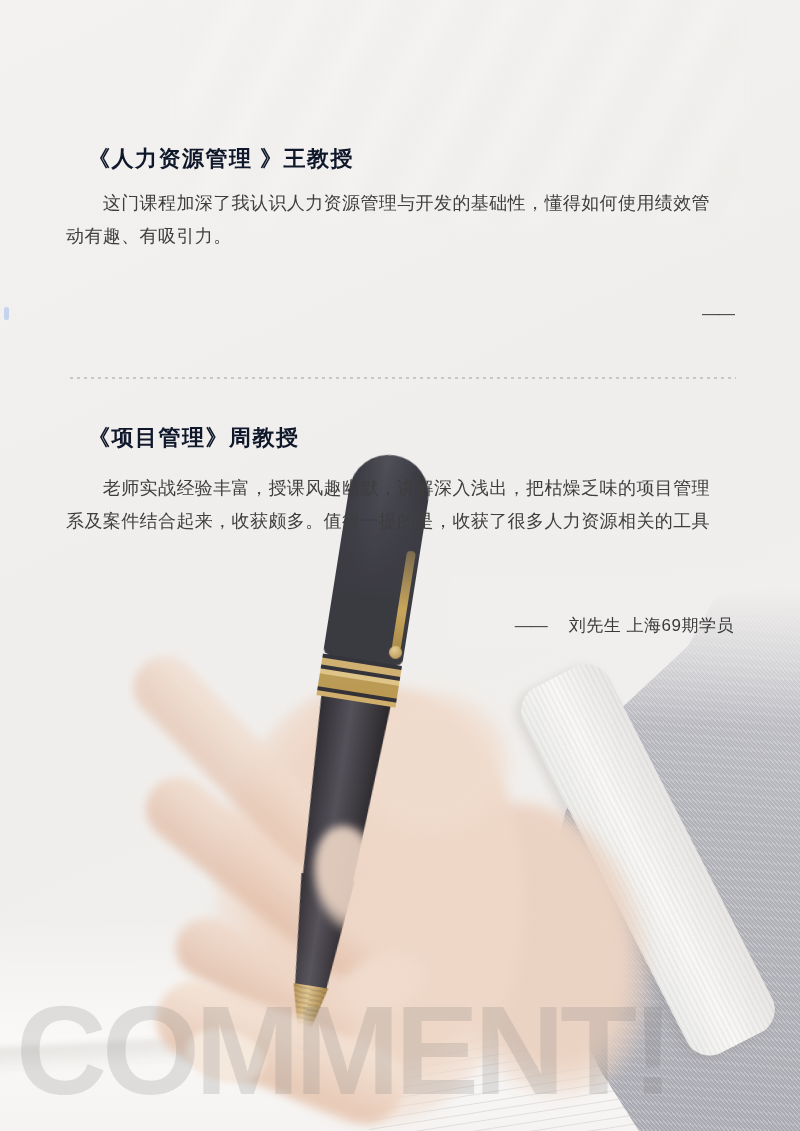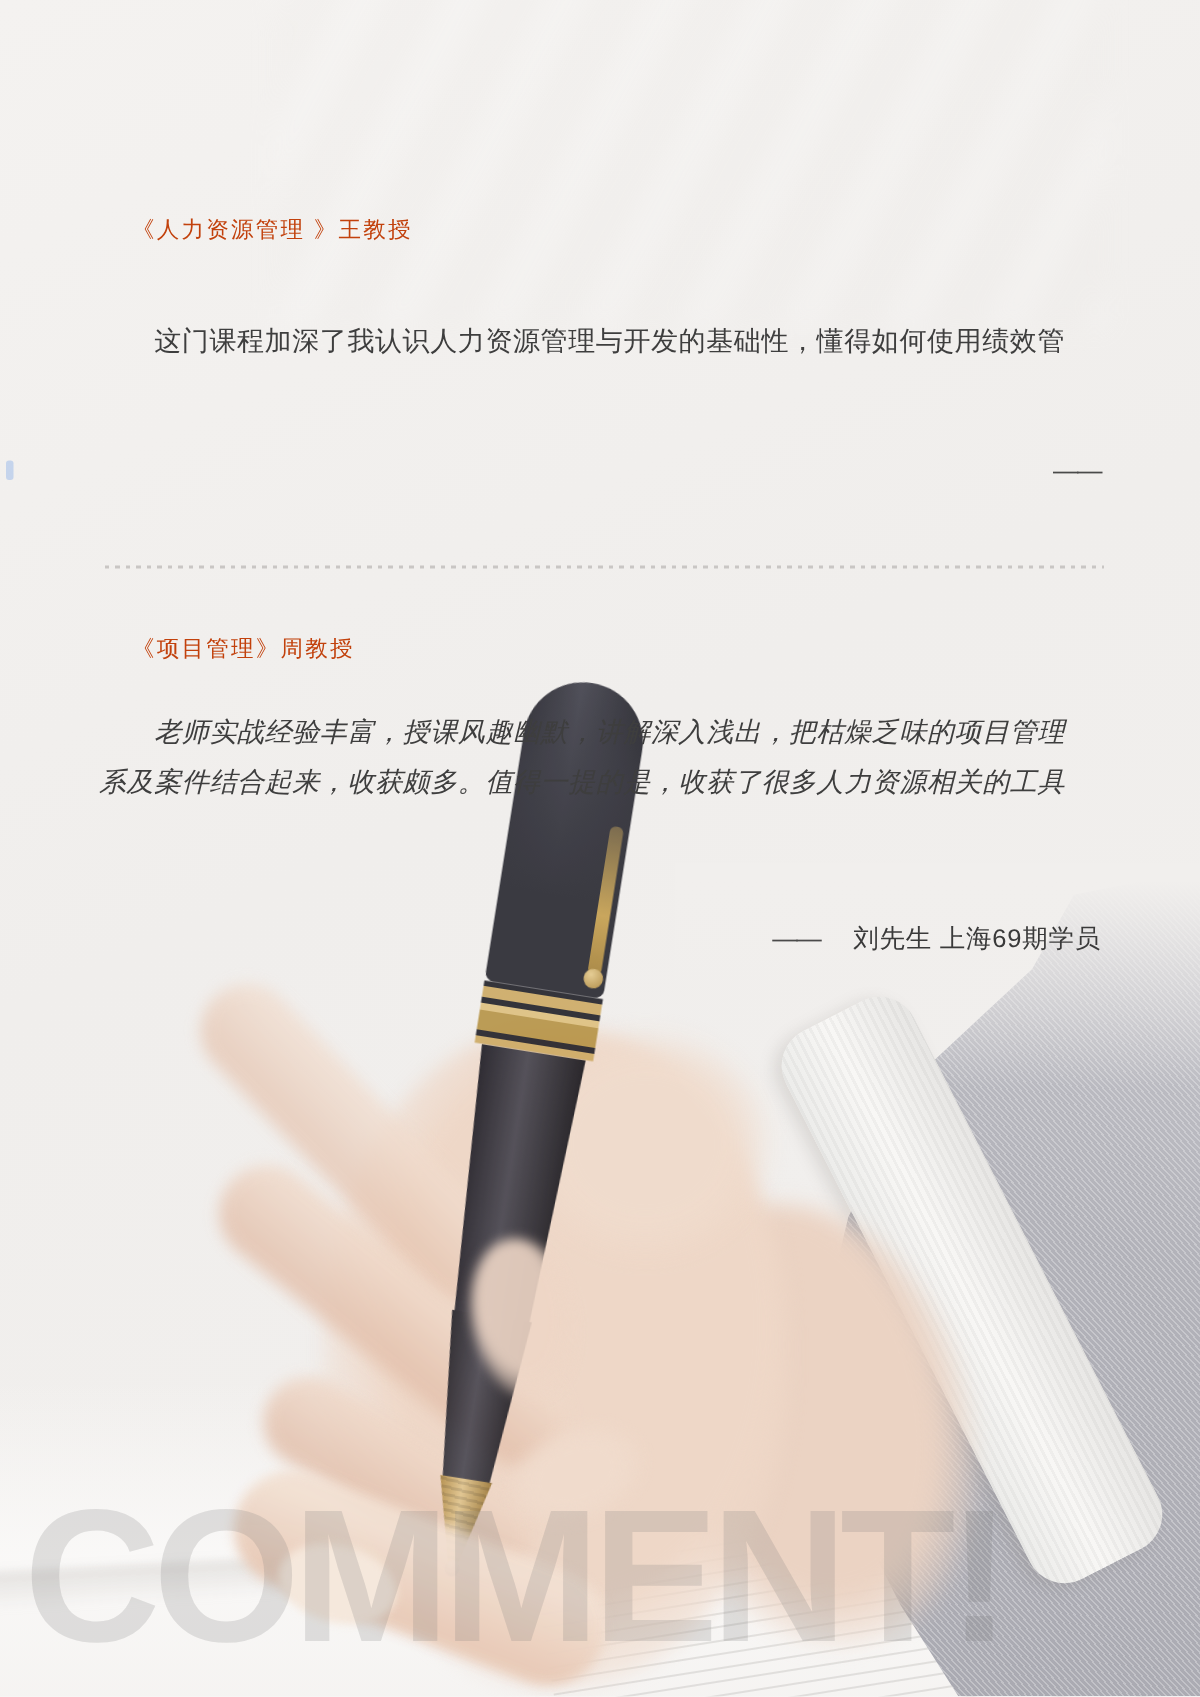--- a/index.html
+++ b/index.html
@@ -93,28 +93,28 @@
   .fingertip2 { left:338px; top:952px; width:92px; height:62px; transform:rotate(-20deg);
     background: radial-gradient(ellipse, #f0dbcc 48%, rgba(240,219,204,0) 80%); filter:blur(4px); }
 
   
   .watermark { position:absolute; left:16px; top:988px; z-index:4;
     font-size:126px; font-weight:900; letter-spacing:-5px; line-height:1;
     color: rgba(122,120,122,.20); white-space:nowrap; }
 
   
   .content { position:absolute; inset:0; z-index:10; }
-  .course-title { position:absolute; left:88px; font-size:15px; font-weight:400;
-    color:#c2410c; letter-spacing:1.5px; white-space:nowrap; }
+  .course-title { position:absolute; left:88px; font-size:22px; font-weight:700;
+    color:#0f172a; letter-spacing:1.5px; white-space:nowrap; }
   .t1 .course-title { top:144px; }
   .t2 .course-title { top:423px; }
   .body-text { position:absolute; left:66px; width:690px; font-size:18px; line-height:32.5px;
     color:#3e3e3e; white-space:pre; letter-spacing:.4px; }
-  .t1 .body-text { top:187px;margin-top:24px; }
-  .t2 .body-text { top:472px;font-style:italic; }
+  .t1 .body-text { top:187px; }
+  .t2 .body-text { top:472px; }
   .body-text span { display:block; }
   .attr { position:absolute; right:66px; display:flex; align-items:center; gap:22px;
     font-size:17px; color:#3a3a3a; letter-spacing:.5px; }
   .t1 .attr { top:304px; }
   .t2 .attr { top:614px; }
   .attr .dash { letter-spacing:-1px; color:#4a4a4a; }
   .divider { position:absolute; left:70px; top:377px; width:666px; height:2px; z-index:10;
     background: repeating-linear-gradient(90deg,#c9c6c4 0 3px, rgba(0,0,0,0) 3px 7px); }
   .blue-speck { position:absolute; left:4px; top:307px; width:5px; height:13px; border-radius:2px;
     background: rgba(160,190,235,.55); z-index:10; }
@@ -158,21 +158,21 @@
     <div class="finger thumb"></div>
     <div class="blob thumb-nail"></div>
   </div>
 
   <div class="watermark">COMMENT!</div>
 
   <div class="content">
 
     <section class="testimonial t1">
       <h2 class="course-title">《人力资源管理 》王教授</h2>
-      <p class="body-text"><span>　　这门课程加深了我认识人力资源管理与开发的基础性，懂得如何使用绩效管</span></p>
+      <p class="body-text"><span>　　这门课程加深了我认识人力资源管理与开发的基础性，懂得如何使用绩效管</span><span>动有趣、有吸引力。</span></p>
       <div class="attr">
         <span class="dash">——</span>
       </div>
     </section>
 
     <div class="divider"></div>
 
     <section class="testimonial t2">
       <h2 class="course-title">《项目管理》周教授</h2>
       <p class="body-text"><span>　　老师实战经验丰富，授课风趣幽默，讲解深入浅出，把枯燥乏味的项目管理</span><span>系及案件结合起来，收获颇多。值得一提的是，收获了很多人力资源相关的工具</span></p>

